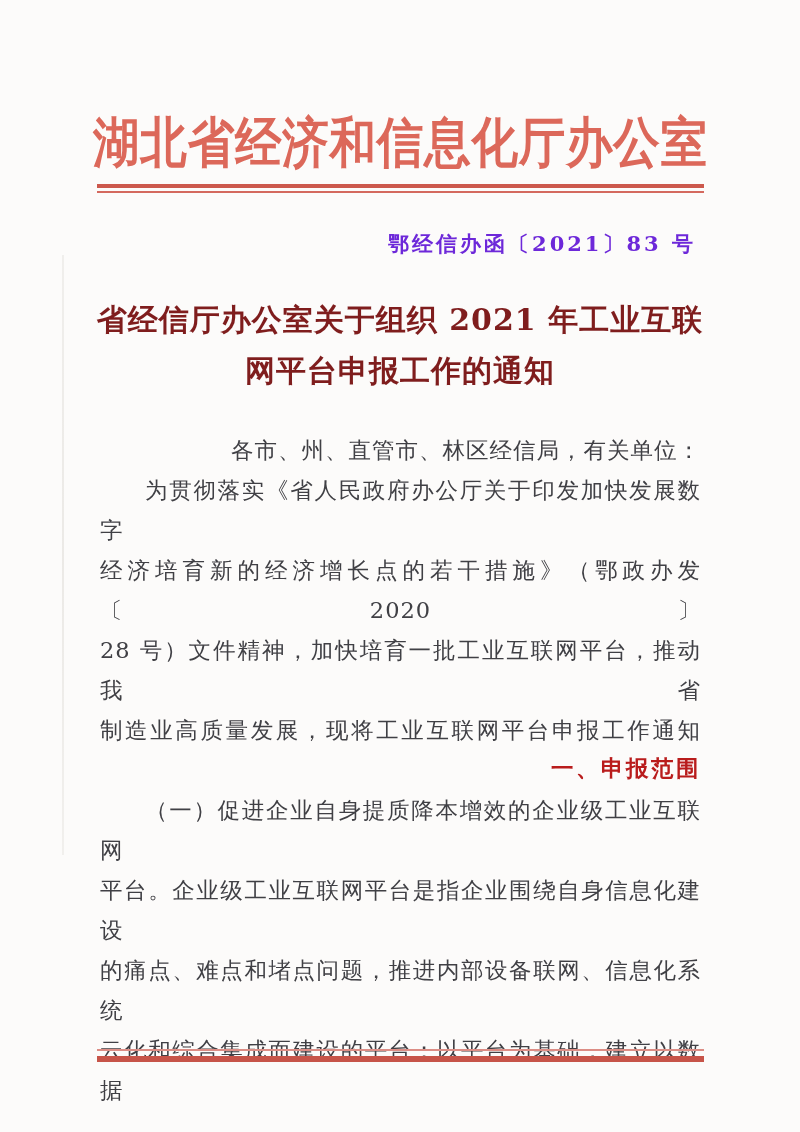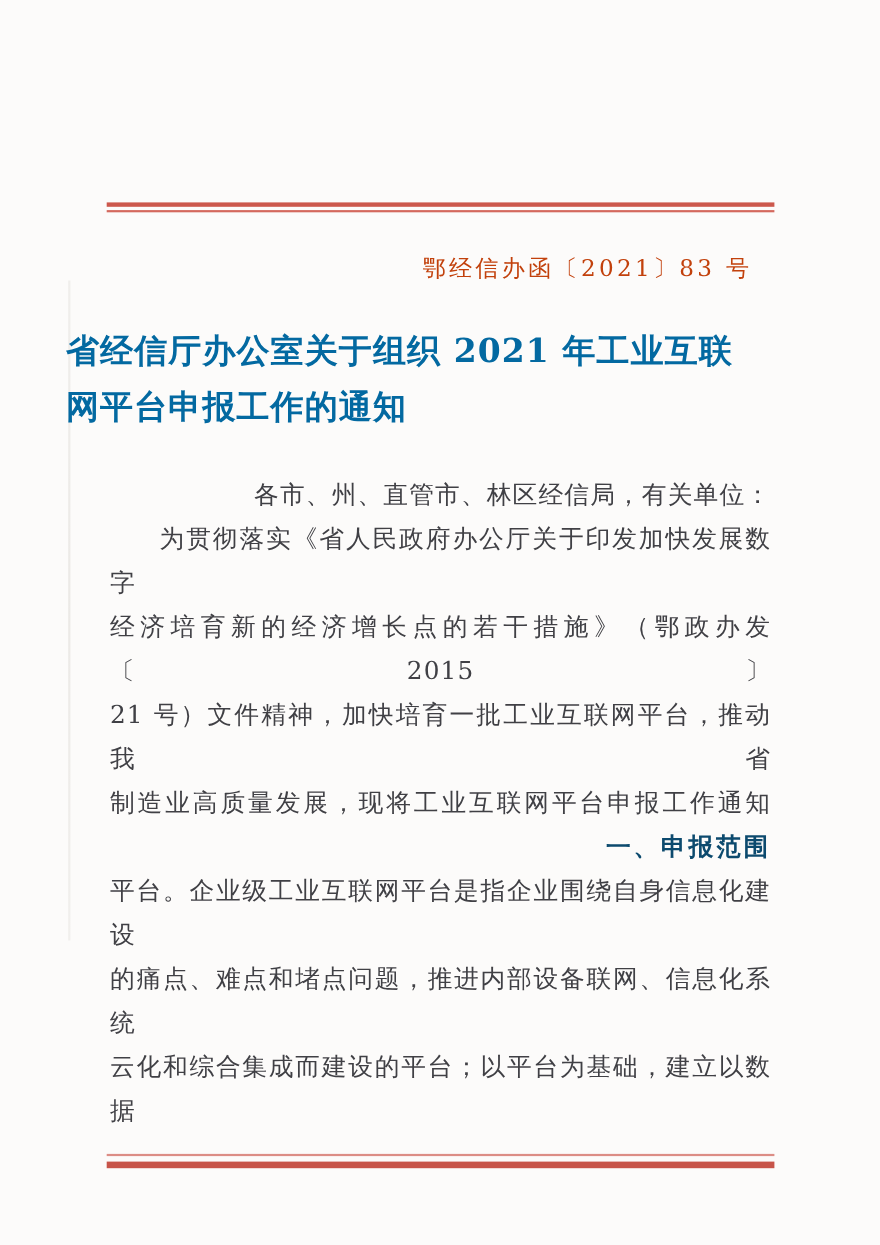--- a/index.html
+++ b/index.html
@@ -58,38 +58,39 @@
     position: absolute;
     left: 97px;
     width: 607px;
     top: 191px;
     height: 2px;
     background: #d4695e;
   }
   .doc-number {
     position: absolute;
     top: 228px;
-    left: 88px;
+    left: 100px;
     width: 596px;
     text-align: right;
     font-size: 21px;
     line-height: 32px;
     letter-spacing: 3px;
-    color: #c2410c;
+    color: #6d28d9;
+    font-weight: bold;
   }
   .doc-title {
     position: absolute;
     top: 294px;
     left: 60px;
     width: 680px;
-    text-align: left;
+    text-align: center;
     font-size: 30px;
     line-height: 51px;
     font-weight: bold;
-    color: #0369a1;
+    color: #7f1d1d;
     letter-spacing: 1px;
   }
   .body-text {
     position: absolute;
     top: 430px;
     left: 100px;
     width: 601px;
     font-size: 22.5px;
     line-height: 40px;
     color: #404045;
@@ -102,23 +103,23 @@
   .line.stretch {
     white-space: normal;
     text-align: justify;
     text-align-last: justify;
     text-justify: inter-character;
   }
   .line.indent {
     text-indent: 45px;
   }
   .line.heading {
-    font-family: Liberation Serif, serif;
+    font-family: Liberation Mono, monospace;
     font-weight: bold;
-    color: #0c4a6e;
+    color: #b91c1c;
     letter-spacing: 2.5px;
   }
   .footer-rule-thin {
     position: absolute;
     left: 97px;
     width: 607px;
     top: 1049px;
     height: 2px;
     background: #dc8d85;
   }
@@ -131,38 +132,42 @@
     background: #c75449;
   }
 </style>
 </head>
 <body>
 
 <div class="page">
 
   <div class="scan-edge"></div>
 
+  <div class="org-name">
+    <span class="squeeze">湖北省经济和信息化厅办公室</span>
+  </div>
 
   <div class="rule-thick"></div>
   <div class="rule-thin"></div>
 
   <div class="doc-number">鄂经信办函〔2021〕83 号</div>
 
   <div class="doc-title">
     <div>省经信厅办公室关于组织 2021 年工业互联</div>
     <div>网平台申报工作的通知</div>
   </div>
 
   <div class="body-text">
     <div class="line">各市、州、直管市、林区经信局，有关单位：</div>
     <div class="line indent stretch">为贯彻落实《省人民政府办公厅关于印发加快发展数字</div>
-    <div class="line stretch">经济培育新的经济增长点的若干措施》（鄂政办发〔2015〕</div>
-    <div class="line stretch">21 号）文件精神，加快培育一批工业互联网平台，推动我省</div>
+    <div class="line stretch">经济培育新的经济增长点的若干措施》（鄂政办发〔2020〕</div>
+    <div class="line stretch">28 号）文件精神，加快培育一批工业互联网平台，推动我省</div>
     <div class="line stretch">制造业高质量发展，现将工业互联网平台申报工作通知</div>
     <div class="line heading indent">一、申报范围</div>
+    <div class="line indent stretch">（一）促进企业自身提质降本增效的企业级工业互联网</div>
     <div class="line stretch">平台。企业级工业互联网平台是指企业围绕自身信息化建设</div>
     <div class="line stretch">的痛点、难点和堵点问题，推进内部设备联网、信息化系统</div>
     <div class="line stretch">云化和综合集成而建设的平台；以平台为基础，建立以数据</div>
 
   </div>
 
   <div class="footer-rule-thin"></div>
   <div class="footer-rule-thick"></div>
 
 </div>

